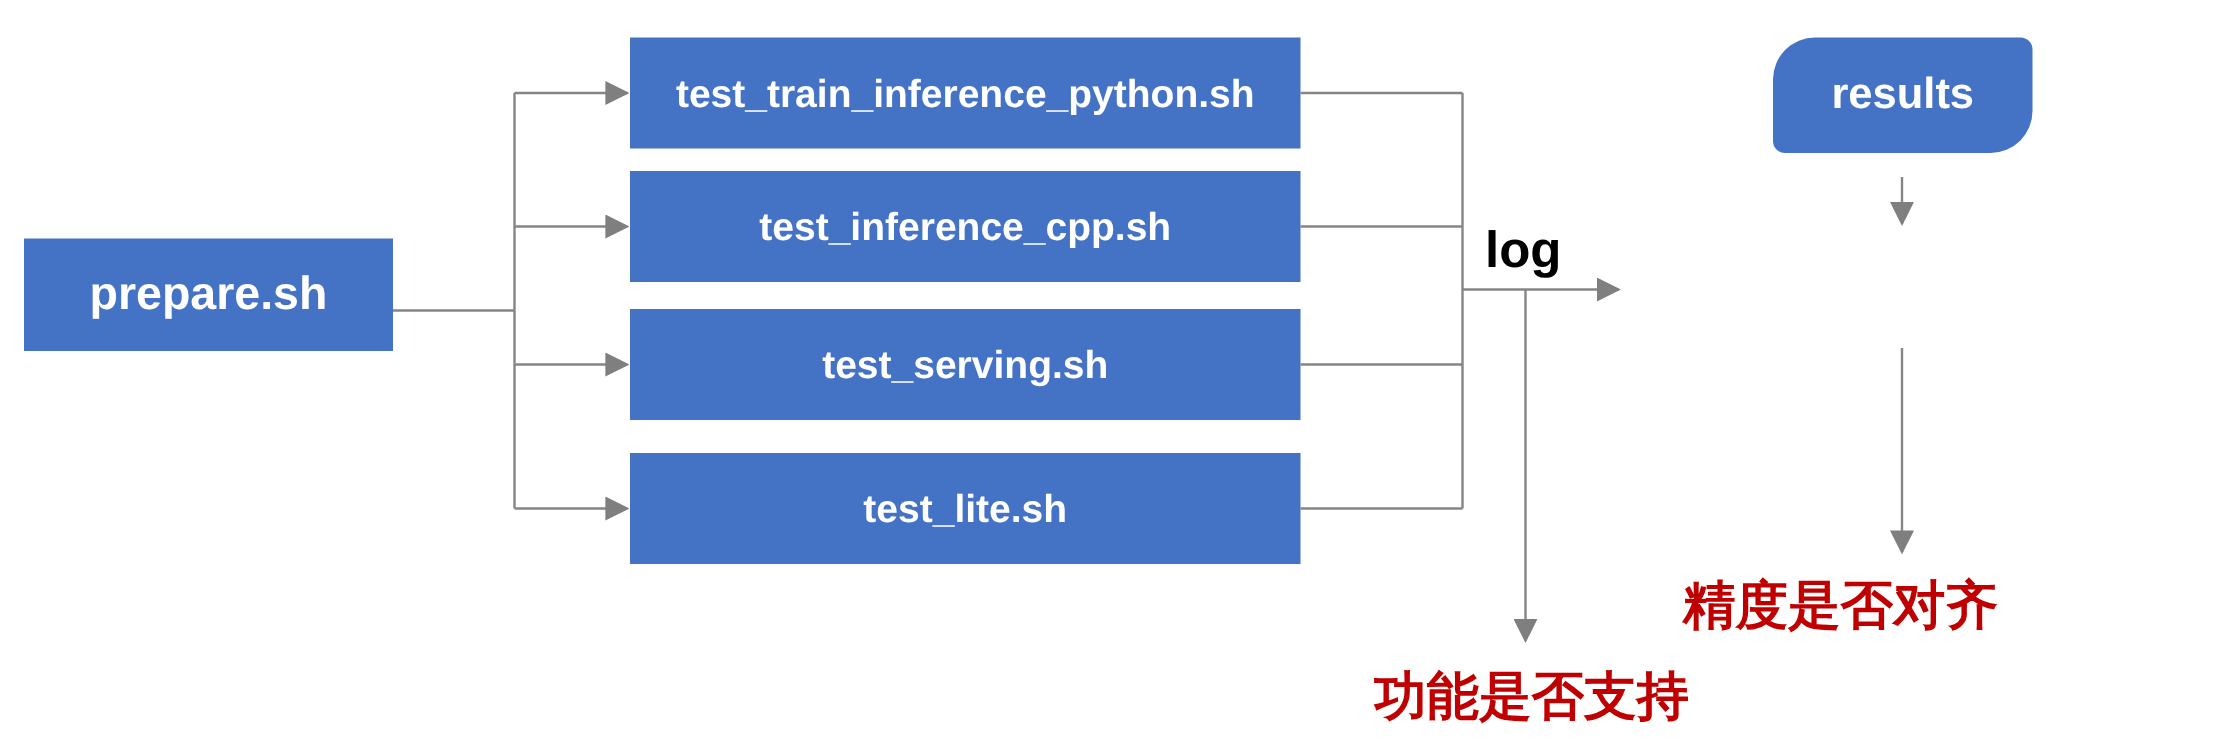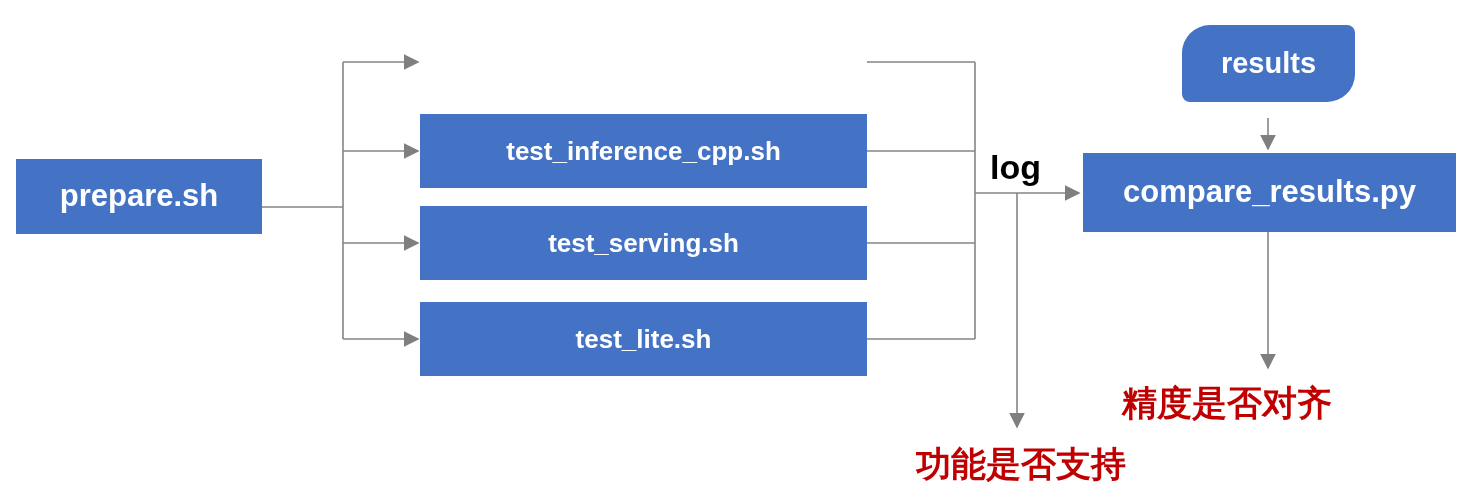--- a/index.html
+++ b/index.html
@@ -107,30 +107,30 @@
       <path d="M1017 193 V427" marker-end="url(#arrow)"></path>
 
       <path d="M1268 118 V149" marker-end="url(#arrow)"></path>
 
       <path d="M1268 232 V368" marker-end="url(#arrow)"></path>
     </g>
   </svg>
 
   <div class="node node-prepare">prepare.sh</div>
 
+  <div class="node node-test node-test-1">test_train_inference_python.sh</div>
 
   <div class="node node-test node-test-2">test_inference_cpp.sh</div>
 
   <div class="node node-test node-test-3">test_serving.sh</div>
 
   <div class="node node-test node-test-4">test_lite.sh</div>
 
   <div class="node node-results">results</div>
 
-  <div class="node node-compare">compare_results.py</div>
 
   <div class="edge-label-log">log</div>
 
   <div class="annotation annotation-function">功能是否支持</div>
 
   <div class="annotation annotation-precision">精度是否对齐</div>
 
 </div>
 
 </body></html>

